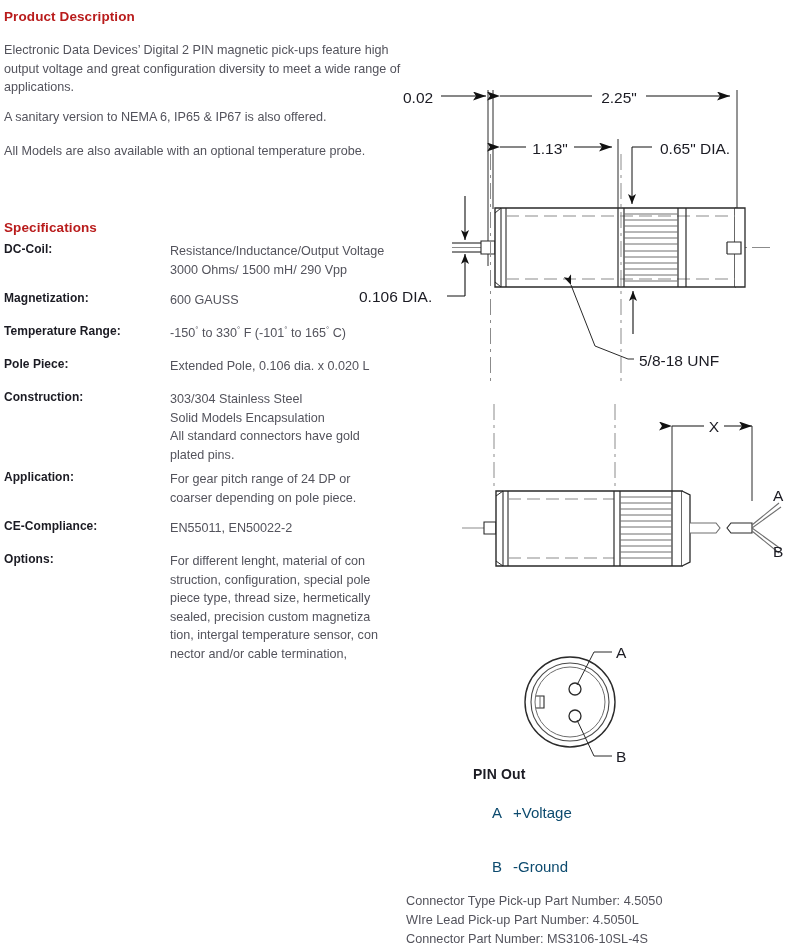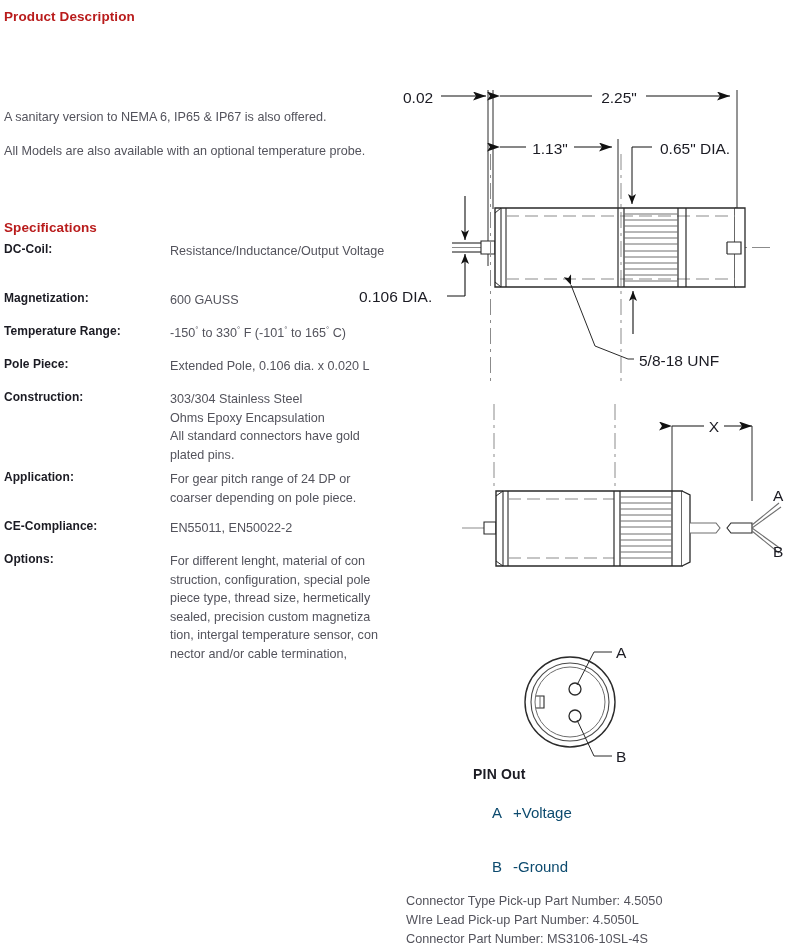--- a/index.html
+++ b/index.html
@@ -122,29 +122,31 @@
 </style>
 </head>
 <body>
 
 <div class="page">
 
   <div class="left-col">
 
     <div class="section-title" id="product-description-title">Product Description</div>
 
+    <div class="intro-para" id="intro-p0">Electronic Data Devices’ Digital 2 PIN magnetic pick-ups feature high output voltage and great configuration diversity to meet a wide range of applications.</div>
     <div class="intro-para" id="intro-p1">A sanitary version to NEMA 6, IP65 &amp; IP67 is also offered.</div>
     <div class="intro-para" id="intro-p2">All Models are also available with an optional temperature probe.</div>
 
     <div class="section-title" id="specifications-title">Specifications</div>
 
     <div class="spec-row" style="top:242px">
       <div class="spec-label">DC-Coil:</div>
       <div class="spec-value">
         <div>Resistance/Inductance/Output Voltage</div>
+        <div>3000 Ohms/ 1500 mH/ 290 Vpp</div>
       </div>
     </div>
 
     <div class="spec-row" style="top:291px">
       <div class="spec-label">Magnetization:</div>
       <div class="spec-value">
         <div>600 GAUSS</div>
       </div>
     </div>
 
@@ -159,21 +161,21 @@
       <div class="spec-label">Pole Piece:</div>
       <div class="spec-value">
         <div>Extended Pole, 0.106 dia. x 0.020 L</div>
       </div>
     </div>
 
     <div class="spec-row" style="top:390px">
       <div class="spec-label">Construction:</div>
       <div class="spec-value">
         <div>303/304 Stainless Steel</div>
-        <div>Ohms Epoxy Encapsulation</div>
+        <div>Solid Models Encapsulation</div>
         <div>All standard connectors have gold</div>
         <div>plated pins.</div>
       </div>
     </div>
 
     <div class="spec-row" style="top:470px">
       <div class="spec-label">Application:</div>
       <div class="spec-value">
         <div>For gear pitch range of 24 DP or</div>
         <div>coarser depending on pole piece.</div>

